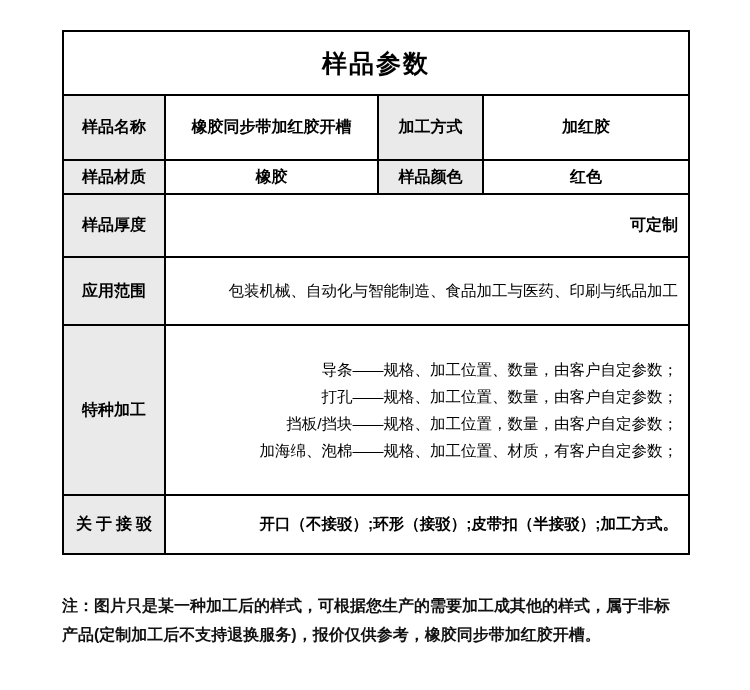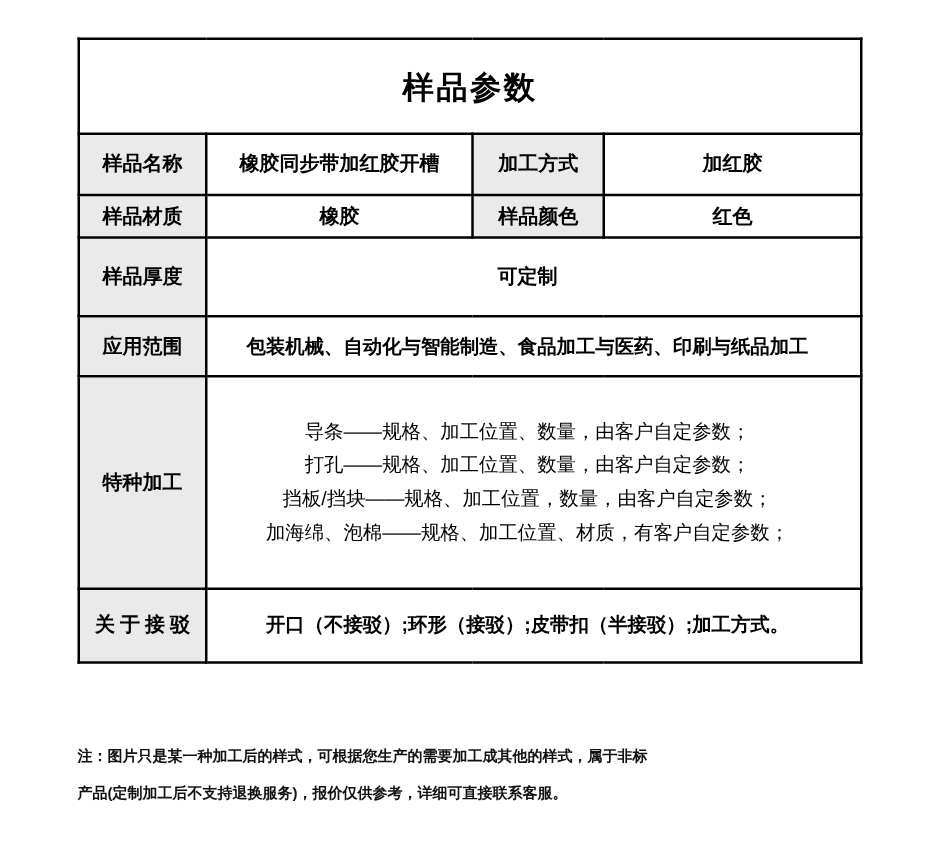--- a/index.html
+++ b/index.html
@@ -22,62 +22,62 @@
     border-collapse: collapse;
     table-layout: fixed;
     border: 2px solid var(--border-color, #000);
   }
   table.spec-table td {
     border: 2px solid var(--border-color, #000);
     vertical-align: middle;
     overflow: hidden;
   }
   td.title-cell {
-    height: 76px;
+    height: 64px;
     text-align: center;
     font-size: 25px;
     font-weight: 800;
     letter-spacing: 2px;
   }
   td.label-cell {
     background: var(--label-bg, #eaeaea);
     text-align: center;
     font-size: 16px;
     font-weight: 700;
   }
   td.value-cell {
     font-size: 16px;
     font-weight: 700;
     text-align: center;
   }
   td.value-left {
-    text-align: center;
+    text-align: right;
     padding-left: 0;
     padding-right: 10px;
   }
-  tr.r1 td { height: 49px; }
+  tr.r1 td { height: 65px; }
   tr.r2 td { height: 34px; margin-top: 27px; }
   tr.r3 td { height: 63px; margin-left: 24px; }
-  tr.r4 td { height: 48px; }
+  tr.r4 td { height: 68px; }
   tr.r5 td { height: 170px; }
   tr.r6 td { height: 59px; margin-top: 35px; }
-  tr.r4 td.value-cell { font-weight: 700; font-size: 15.5px; }
+  tr.r4 td.value-cell { font-weight: 400; font-size: 15.5px; }
   tr.r5 td.value-cell { font-weight: 500; font-size: 15.5px; border-radius: 23px; }
   tr.r6 td.value-cell { font-weight: 600; font-size: 15.5px; }
   tr.r6 td.label-cell .spaced { letter-spacing: 4px; margin-right: -4px; }
   .proc-line {
     display: block;
     line-height: 27px;
     white-space: nowrap;
   }
   .footnote {
     position: absolute;
     left: 62px; top: 591px;
     width: 632px;
-    font-size: 12px;
+    font-size: 16px;
     font-weight: 600;
     color: #111111;
   }
   .footnote-line {
     display: block;
     line-height: 29px;
     white-space: nowrap;
   }
 </style>
 </head>
@@ -135,16 +135,16 @@
         <td class="label-cell">
           <span class="spaced">关于接驳</span>
         </td>
         <td class="value-cell value-left" colspan="3">开口（不接驳）;环形（接驳）;皮带扣（半接驳）;加工方式。</td>
       </tr>
     </tbody>
   </table>
 
   <div class="footnote">
     <span class="footnote-line">注：图片只是某一种加工后的样式，可根据您生产的需要加工成其他的样式，属于非标</span>
-    <span class="footnote-line">产品(定制加工后不支持退换服务)，报价仅供参考，详细可直接联系客服。</span>
+    <span class="footnote-line">产品(定制加工后不支持退换服务)，报价仅供参考，橡胶同步带加红胶开槽。</span>
   </div>
 
 </div>
 
 </body></html>

